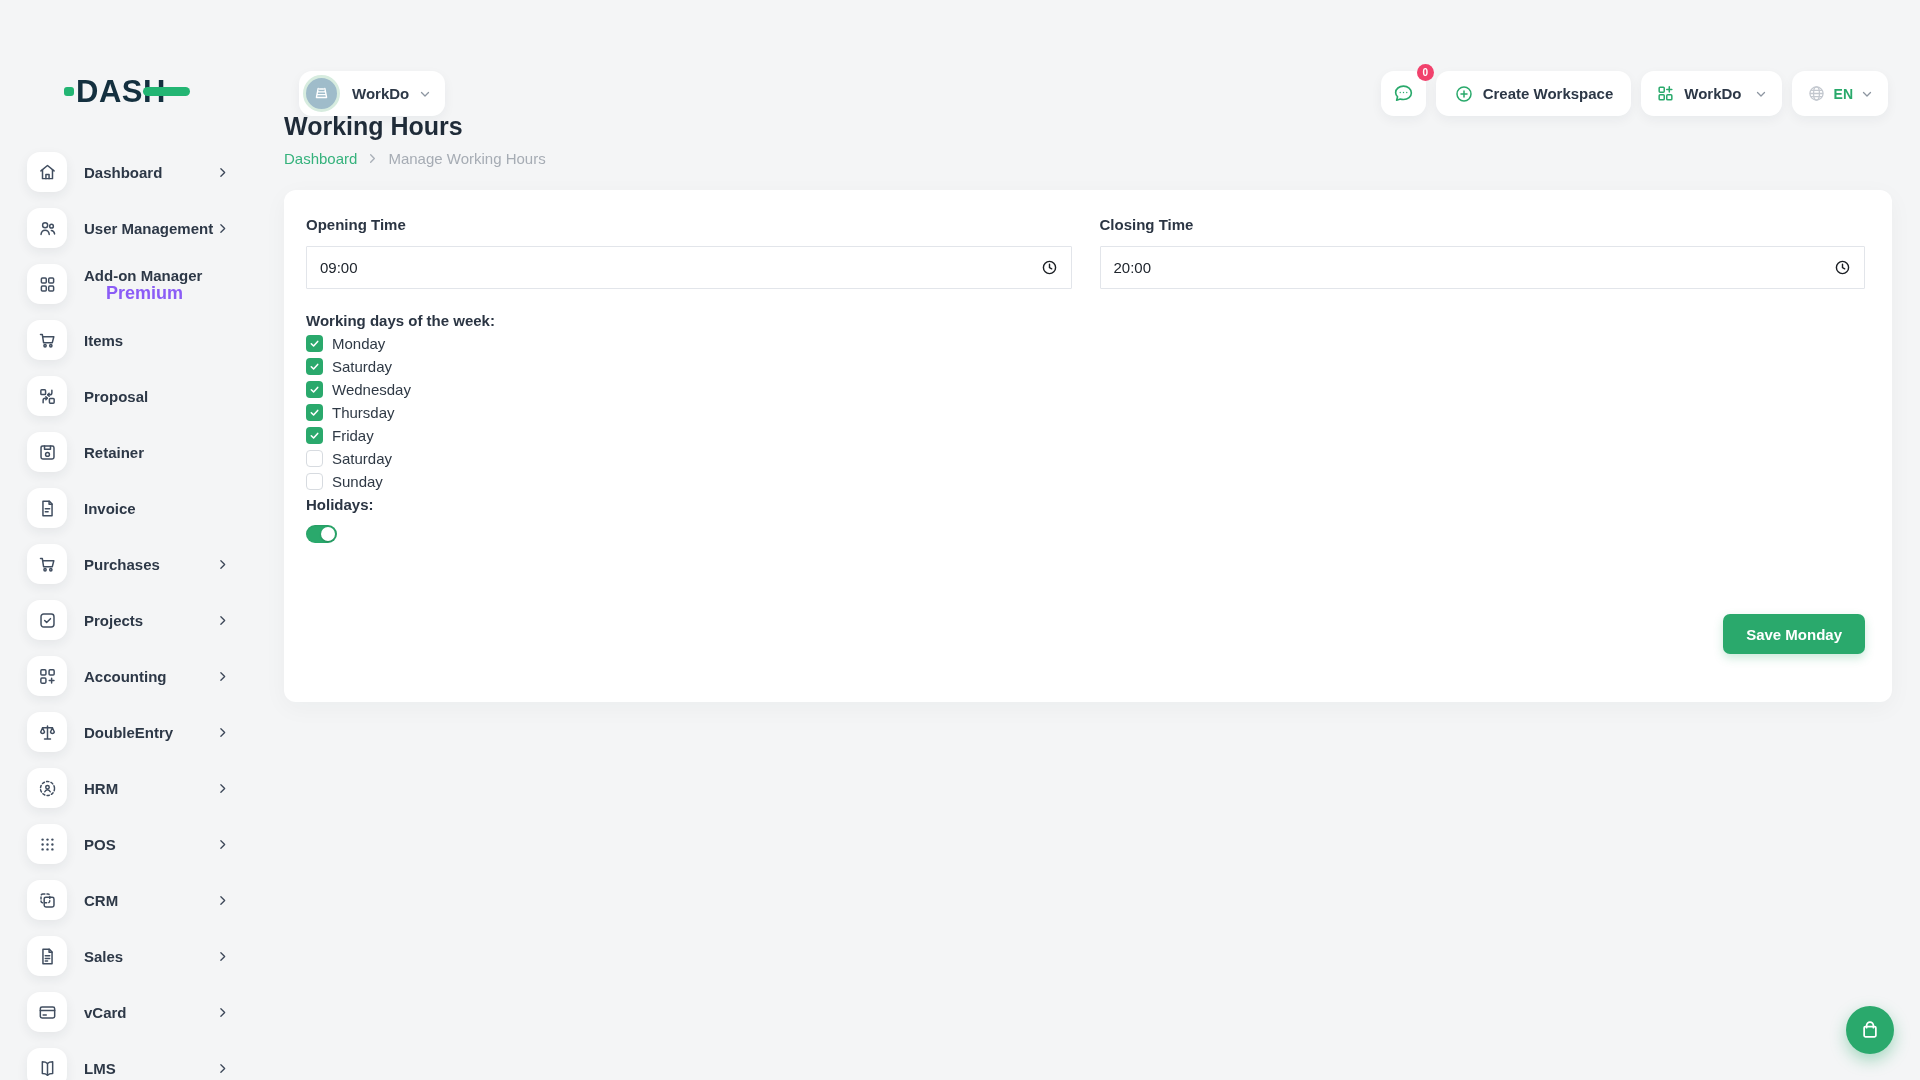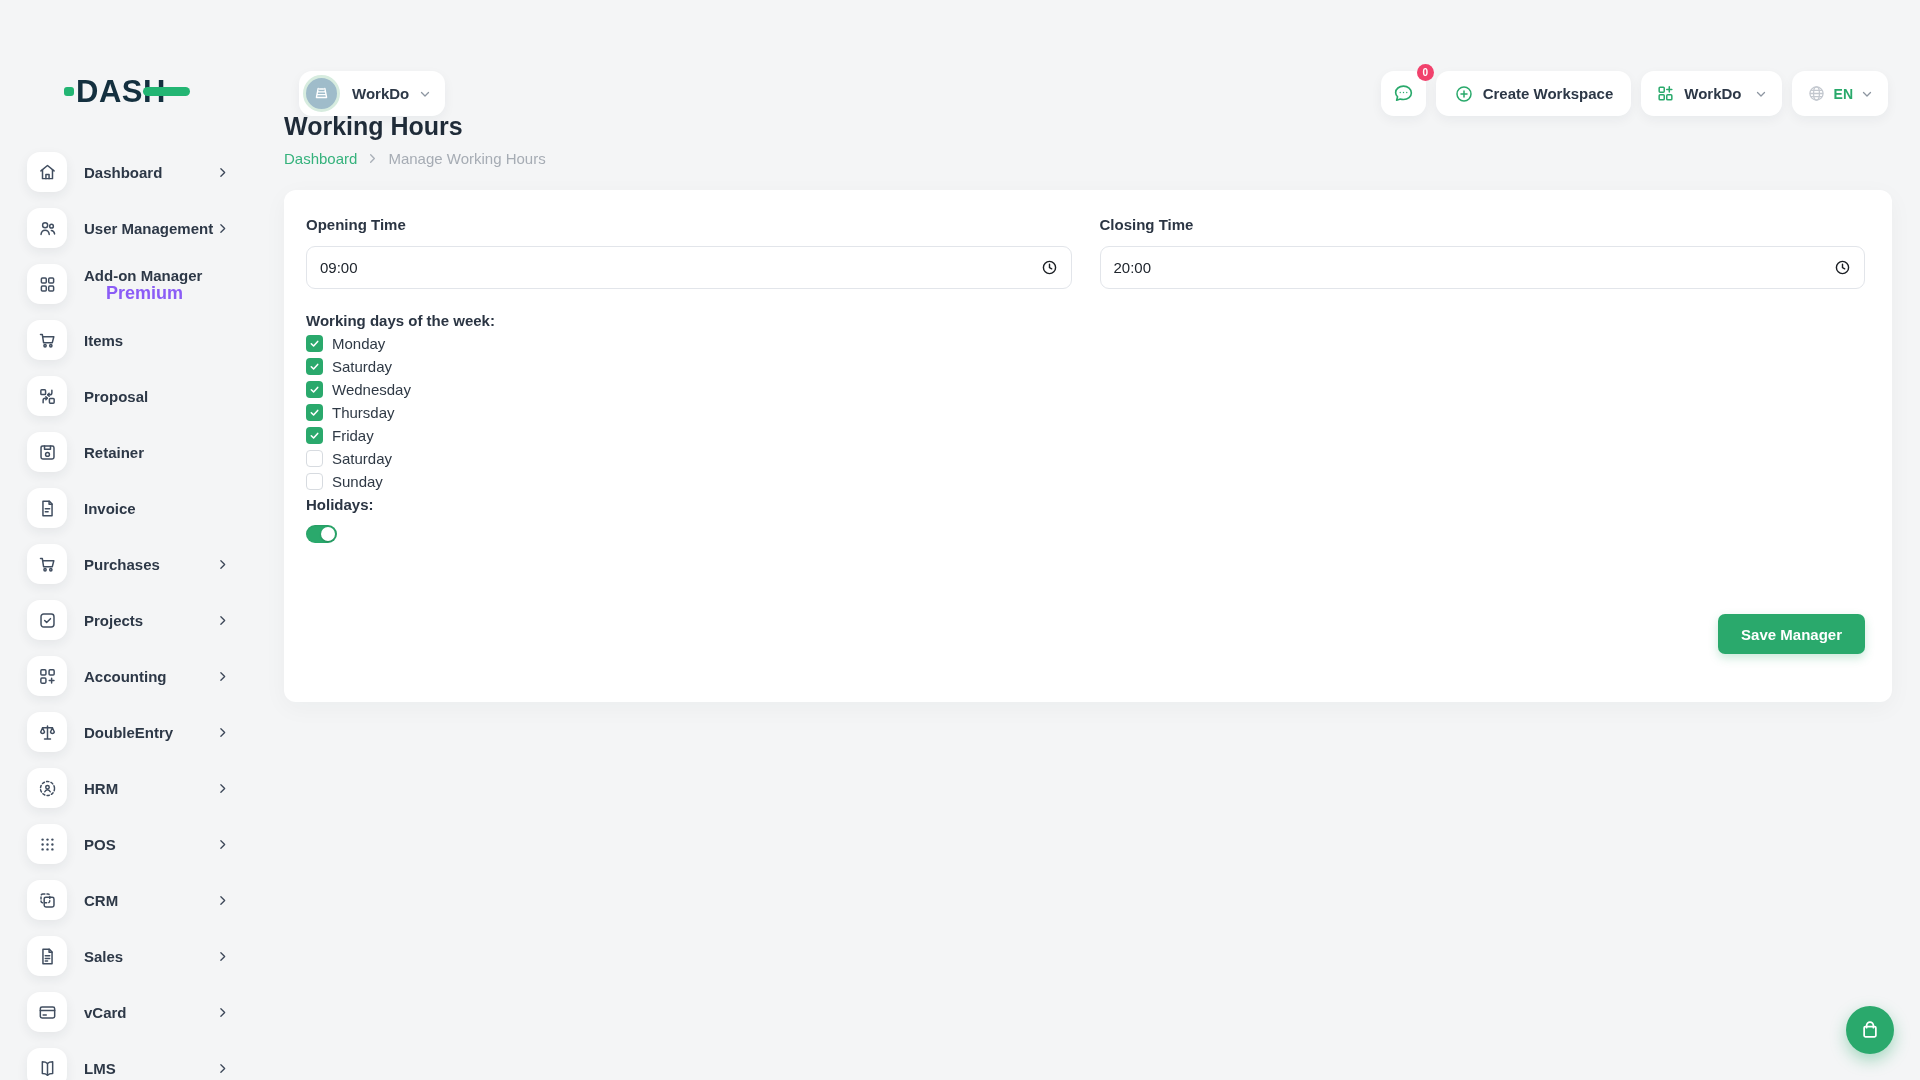--- a/index.html
+++ b/index.html
@@ -59,21 +59,21 @@
   .bc-link { color:#35b27c; cursor:pointer; }
   .bc-sep { color:#aab0b8; display:flex; }
   .bc-sep svg { width:11px; height:11px; }
   .bc-current { color:#a6acb4; }
 
   .card { margin-top:23px; width:1608px; height:512px; background:#fff; border-radius:12px;
     box-shadow:0 6px 24px rgba(25,39,60,.04); padding:26px 27px 0 22px; position:relative; }
   .time-grid { display:grid; grid-template-columns:1fr 1fr; column-gap:28px; }
   .field-label { font-size:15px; font-weight:700; color:#2b3543; margin-bottom:13px; }
   .time-wrap { position:relative; }
-  .time-input { width:100%; height:43px; border:1px solid #e2e5ea; border-radius:9px; padding:0 40px 0 13px;
+  .time-input { width:100%; height:43px; border:1px solid #e2e5ea; border-radius:1px; padding:0 40px 0 13px;
     font-size:15px; color:#20262e; font-family:"Liberation Sans", sans-serif; background:#fff; outline:none; }
   .clock-ico { position:absolute; right:14px; top:13px; width:17px; height:17px; color:#1b1f24; pointer-events:none; }
 
   .wd-label { margin-top:23px; font-size:15px; font-weight:700; color:#2b3543; }
   .days { margin-top:6px; }
   .day-row { display:flex; align-items:center; height:17px; margin-bottom:6px; }
   .checkbox { width:17px; height:17px; border-radius:4px; flex:0 0 17px; display:flex; align-items:center;
     justify-content:center; cursor:pointer; }
   .checkbox.checked { background:#2aa96c; }
   .checkbox.unchecked { background:#fff; border:1px solid #d7dbe0; }
@@ -534,21 +534,21 @@
           <span class="checkbox unchecked"></span>
           <span class="day-label">Sunday</span>
         </div>
       </div>
 
     <div class="hol-label">Holidays:</div>
     <div class="toggle">
       <span class="knob"></span>
     </div>
 
-    <button class="save-btn">Save Manager</button>
+    <button class="save-btn">Save Monday</button>
   </section>
 </main>
 
 <button class="fab">
   <svg viewBox="0 0 24 24" fill="none" stroke="currentColor" stroke-width="1.9" stroke-linecap="round" stroke-linejoin="round">
     <path d="M8.3 9.5V7.2a3.7 3.7 0 0 1 7.4 0v2.3"></path>
     <rect x="5.6" y="8.2" width="12.8" height="11.3" rx="1.4"></rect>
   </svg>
 </button>
 

